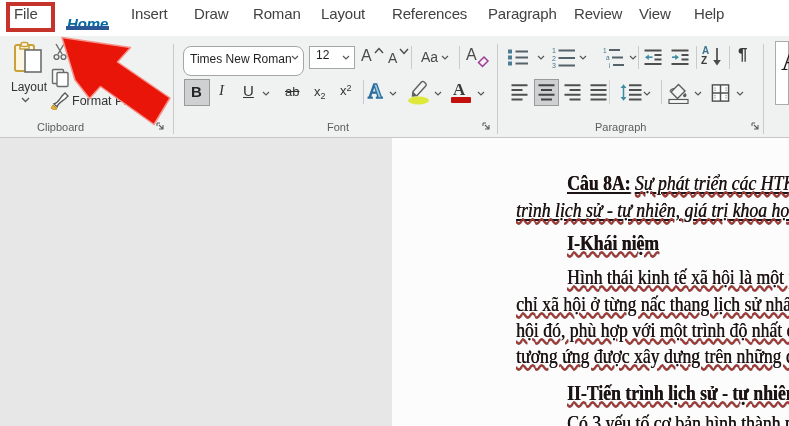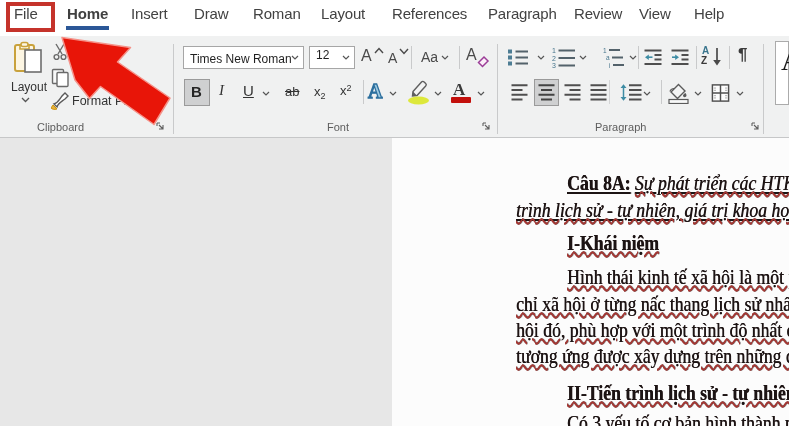--- a/index.html
+++ b/index.html
@@ -13,21 +13,21 @@
   .combo { background:#fff; border:1px solid #a6a6a6; font-size:12px; color:#1f1f1f; }
   .press { background:#cfd0d1; border:1px solid #9a9a9a; }
   .doc { font-family:"Liberation Serif", serif; font-size:21px; color:#1c1414; line-height:23px; white-space:nowrap; transform:scaleX(0.843); transform-origin:0 0; text-shadow:0.45px 0 0 #2a1b1b; }
   .sq { text-decoration: underline wavy #a83733 1.8px; text-underline-offset:1px; }
 </style>
 </head>
 <body>
 
   <div class="abs" style="left:0;top:0;width:789px;height:36px;background:#ffffff;"></div>
   <span class="abs menu" style="left:14px;top:6px;">File</span>
-  <span class="abs menu" style="left:67px;top:6px;color:#404040;font-weight:700;">Home</span>
+  <span class="abs menu" style="left:67px;top:16px;color:#0369a1;font-weight:700;font-style:italic;">Home</span>
   <span class="abs menu" style="left:131px;top:6px;">Insert</span>
   <span class="abs menu" style="left:194px;top:6px;">Draw</span>
   <span class="abs menu" style="left:253px;top:6px;">Roman</span>
   <span class="abs menu" style="left:321px;top:6px;">Layout</span>
   <span class="abs menu" style="left:392px;top:6px;">References</span>
   <span class="abs menu" style="left:488px;top:6px;">Paragraph</span>
   <span class="abs menu" style="left:574px;top:6px;">Review</span>
   <span class="abs menu" style="left:639px;top:6px;">View</span>
   <span class="abs menu" style="left:694px;top:6px;">Help</span>
 
@@ -66,21 +66,21 @@
   <svg class="abs" style="left:51px;top:92px;" width="19" height="18" viewBox="0 0 19 18">
     <path d="M3 12 c4 -1 5 -4 8 -8 l3 -3 3 3 -3 3 c-4 3 -7 4 -8 8 z" fill="#fff" stroke="#5a5a5a" stroke-width="1.4"></path>
     <path d="M2 13 l4 4 c-3 1 -5 0 -6 -1 z" fill="#e8b33c" stroke="#c9920f" stroke-width="1"></path>
   </svg>
   <span class="abs" style="left:72px;top:94px;font-size:12.5px;color:#333;">Format Pain</span>
   <span class="abs lbl" style="left:37px;top:122px;">Clipboard</span>
   <svg class="abs launch" style="left:156px;top:122px;" viewBox="0 0 10 10">
     <path d="M1 1 v3 M1 1 h3 M3 3 l4 4 M7 3 v4 h-4" stroke="#5d5d5d" stroke-width="1.1" fill="none"></path>
   </svg>
 
-  <div class="abs combo" style="left:183px;top:46px;width:121px;height:23px;">
+  <div class="abs combo" style="left:183px;top:46px;width:121px;height:30px;border-radius:8px;">
     <span class="abs" style="left:6px;top:5px;">Times New Roman</span>
     <svg class="abs" style="right:4px;top:8px;" width="8" height="6" viewBox="0 0 8 6">
       <path d="M1 1 L4 4 L7 1" fill="none" stroke="#565656" stroke-width="1.2"></path>
     </svg>
   </div>
   <div class="abs combo" style="left:309px;top:46px;width:46px;height:23px;">
     <span class="abs" style="left:6px;top:1px;">12</span>
     <svg class="abs" style="right:4px;top:8px;" width="8" height="6" viewBox="0 0 8 6">
       <path d="M1 1 L4 4 L7 1" fill="none" stroke="#565656" stroke-width="1.2"></path>
     </svg>

